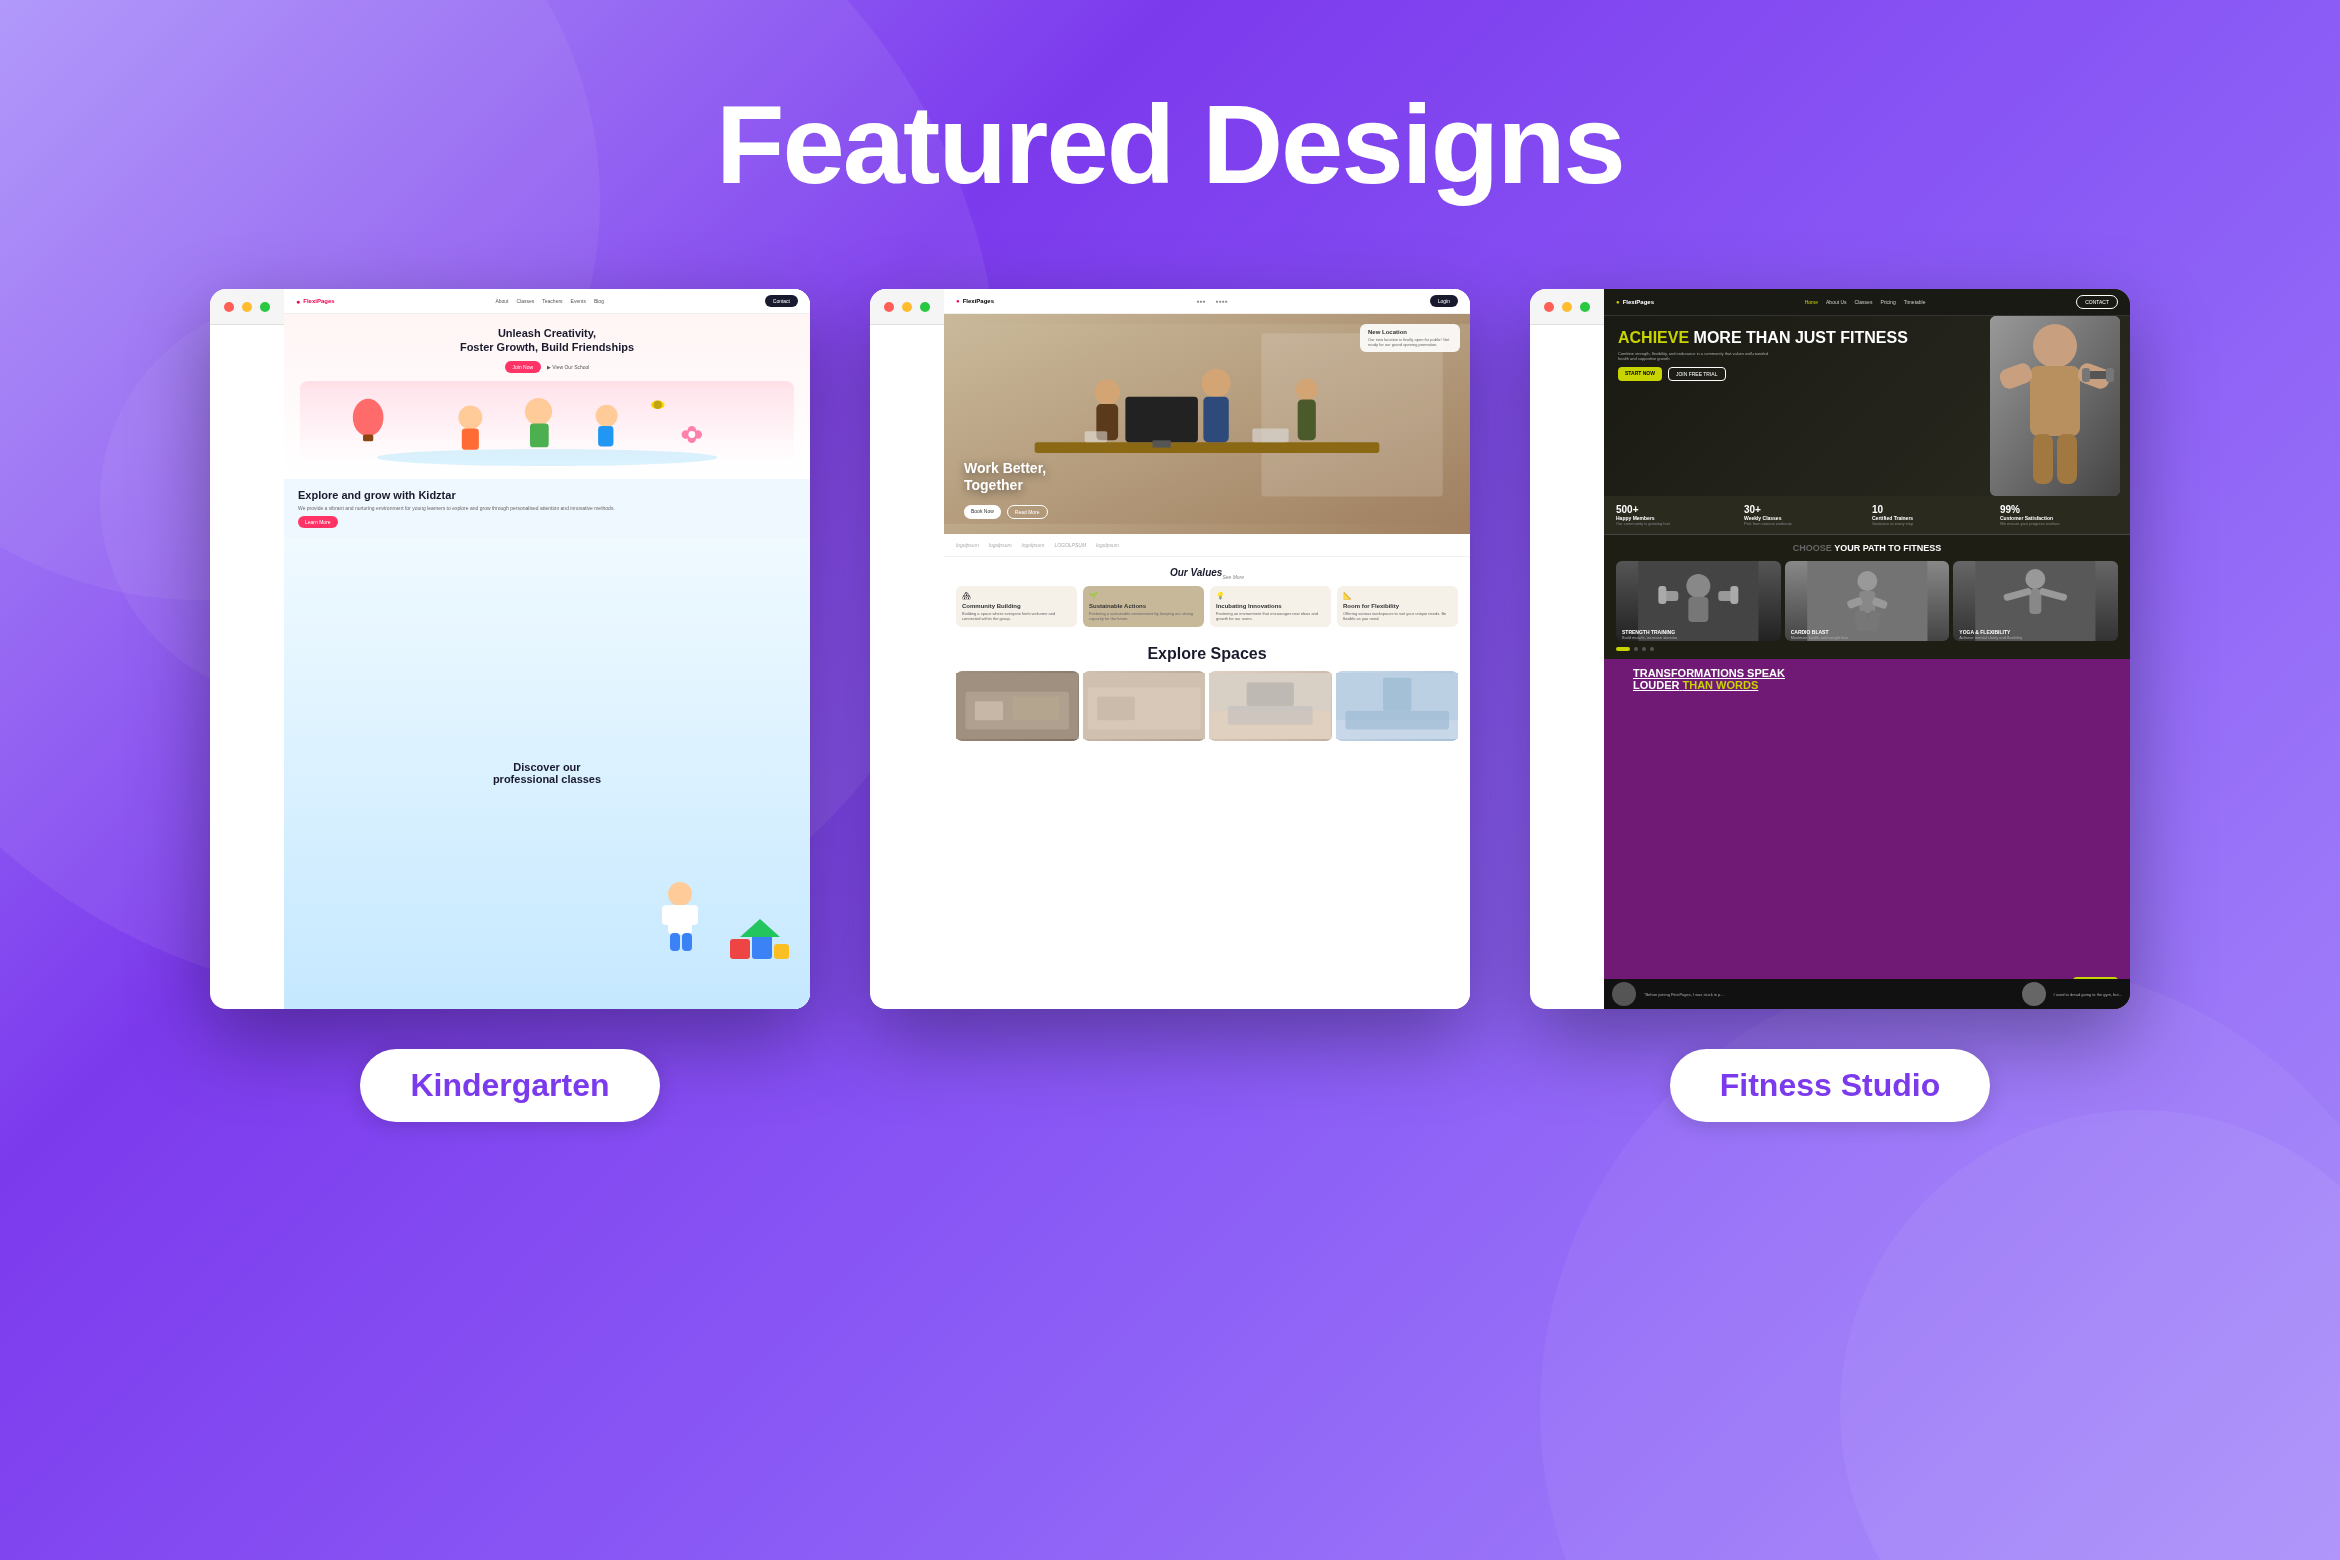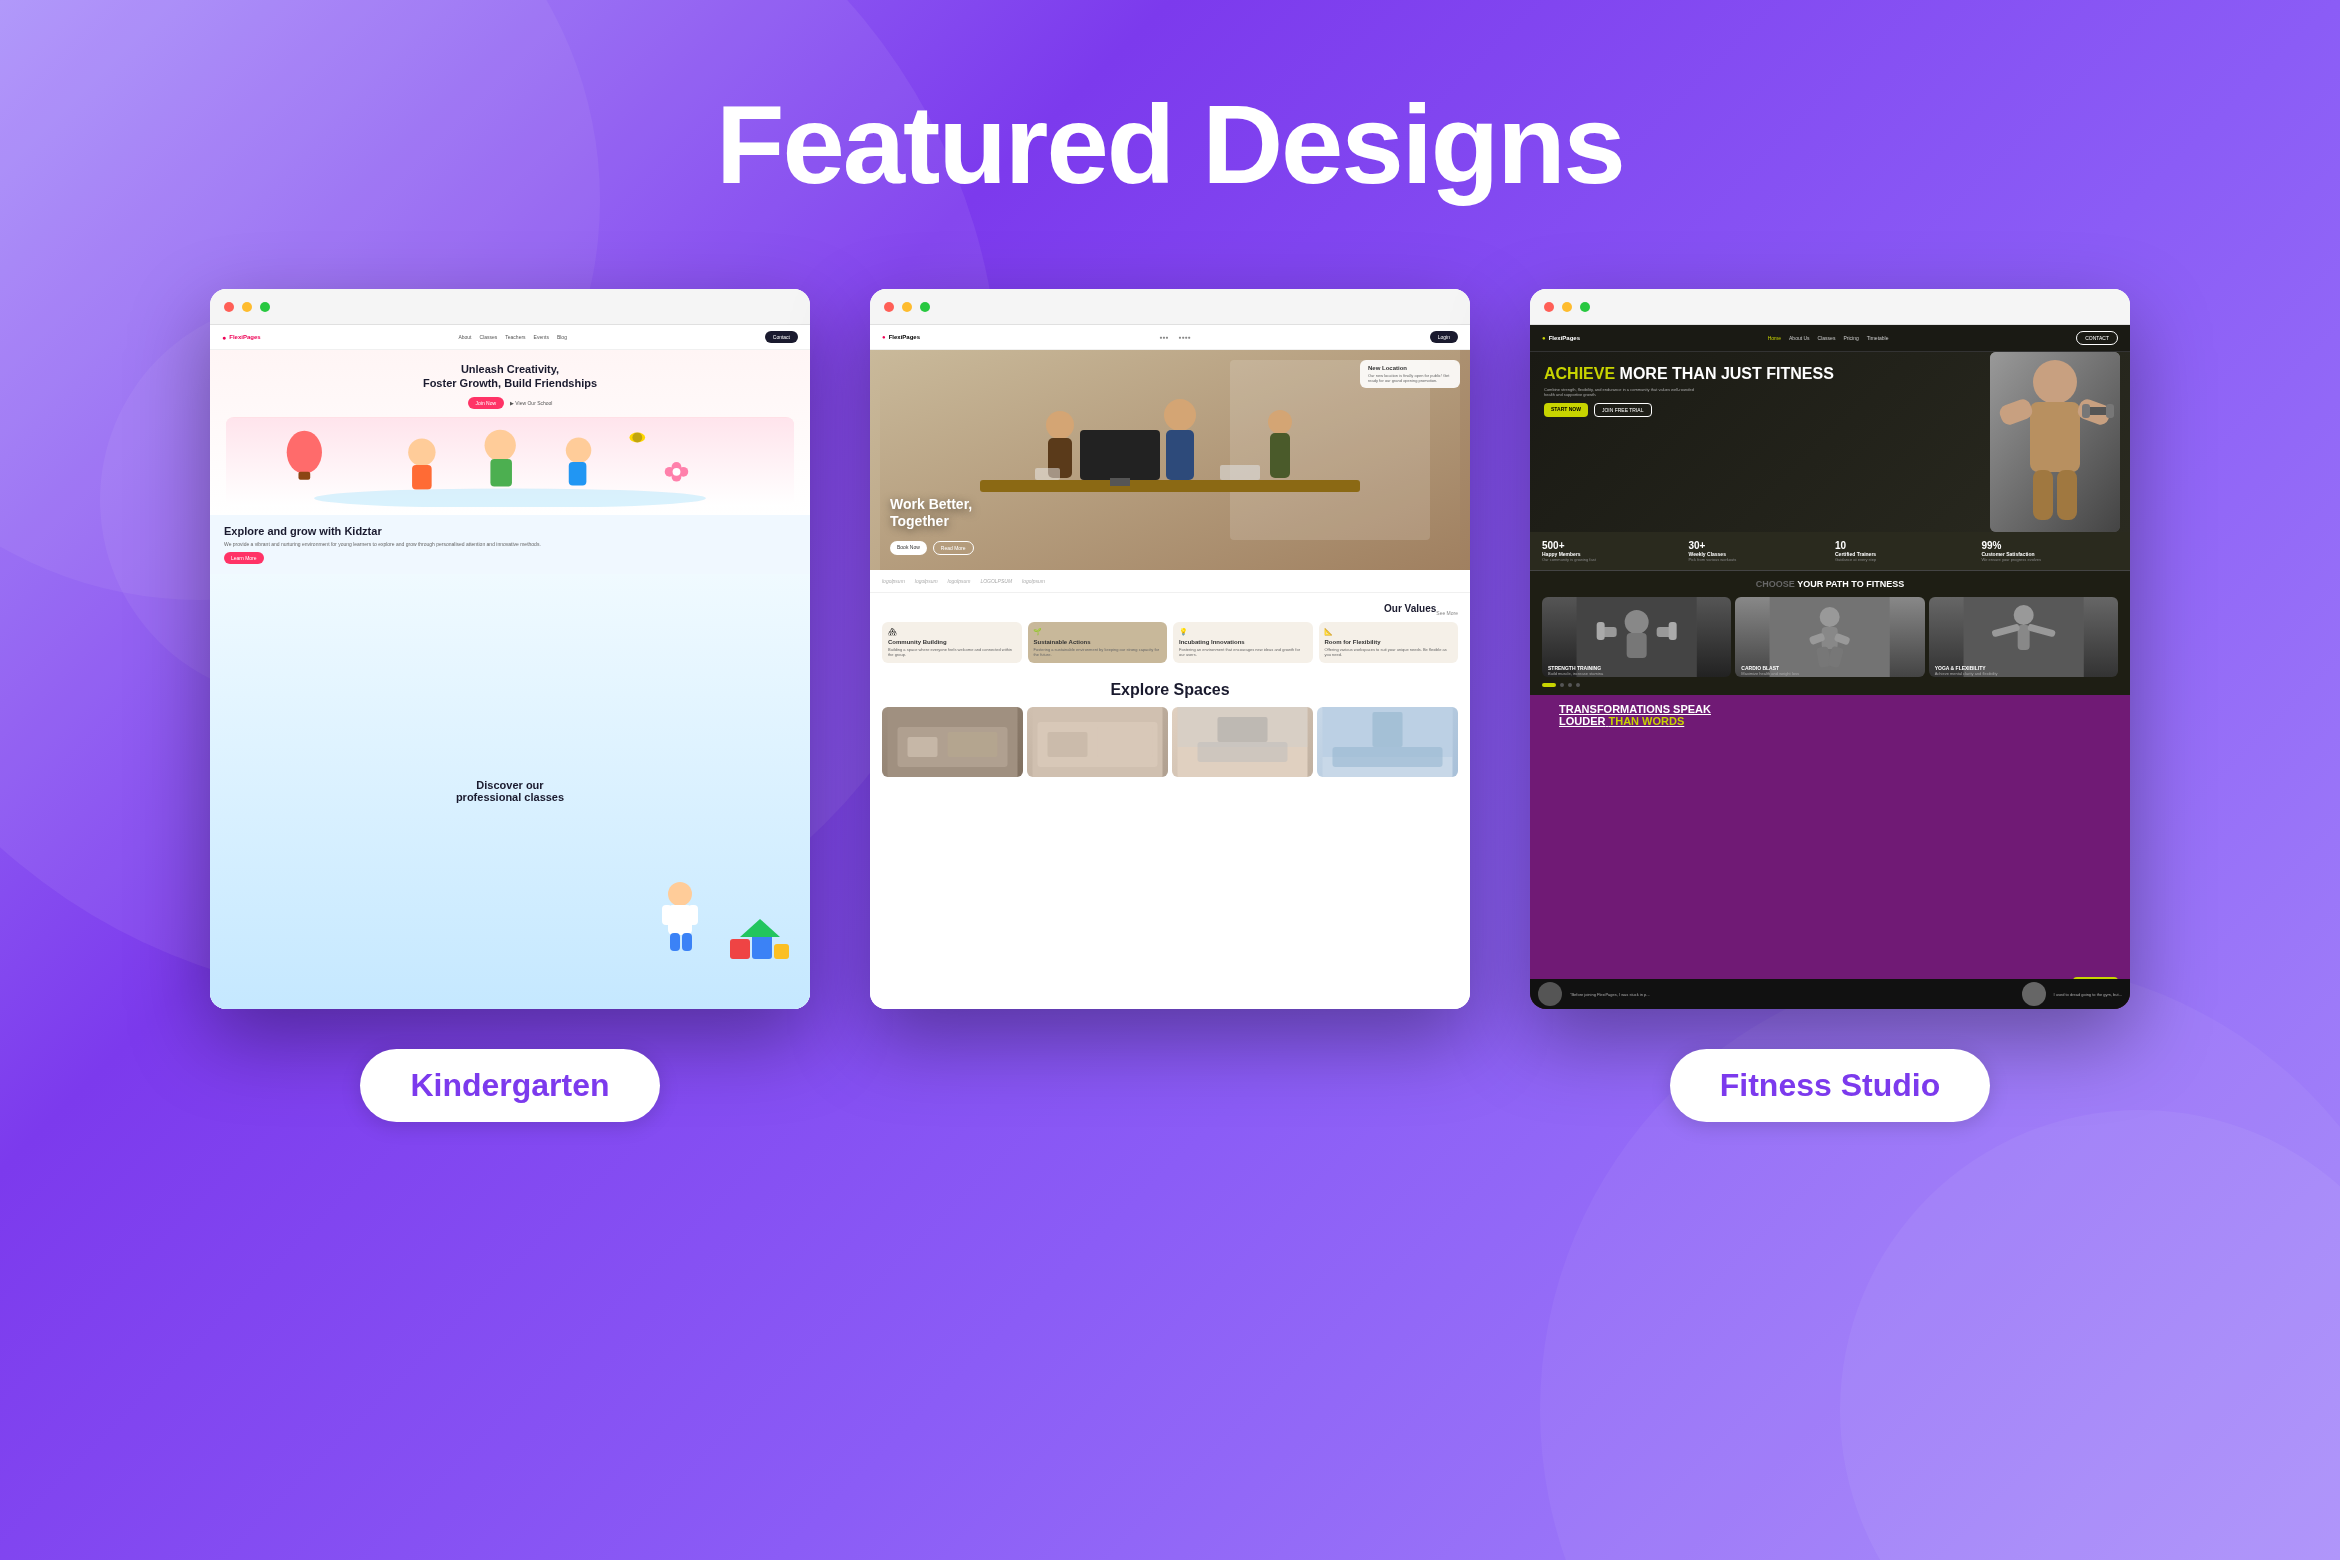--- a/index.html
+++ b/index.html
@@ -70,21 +70,21 @@
 
     
     .browser {
       width: 600px;
       height: 720px;
       background: #fff;
       border-radius: 16px;
       box-shadow: 0 30px 80px rgba(0,0,0,0.35);
       overflow: hidden;
       display: flex;
-      flex-direction: column;
+      flex-direction: row;
     }
 
     .browser-bar {
       height: 36px;
       background: #f5f5f5;
       display: flex;
       align-items: center;
       padding: 0 14px;
       gap: 8px;
       flex-shrink: 0;
@@ -840,21 +840,21 @@
 
           <div class="cowork-logos">
             <span class="cowork-logo-item">logolpsum</span>
             <span class="cowork-logo-item">logolpsum</span>
             <span class="cowork-logo-item">logolpsum</span>
             <span class="cowork-logo-item">LOGOLPSUM</span>
             <span class="cowork-logo-item">logolpsum</span>
           </div>
 
           <div class="cowork-values">
-            <div style="display:flex;justify-content:flex-end;align-items:center;">
+            <div style="display:flex;justify-content:center;align-items:center;font-style:italic;">
               <h2>Our Values</h2>
               <span style="font-size:5px;color:#888;">See More</span>
             </div>
             <div class="values-grid">
               <div class="value-card">
                 <div class="value-icon">🏘</div>
                 <h4>Community Building</h4>
                 <p>Building a space where everyone feels welcome and connected within the group.</p>
               </div>
               <div class="value-card highlighted">

